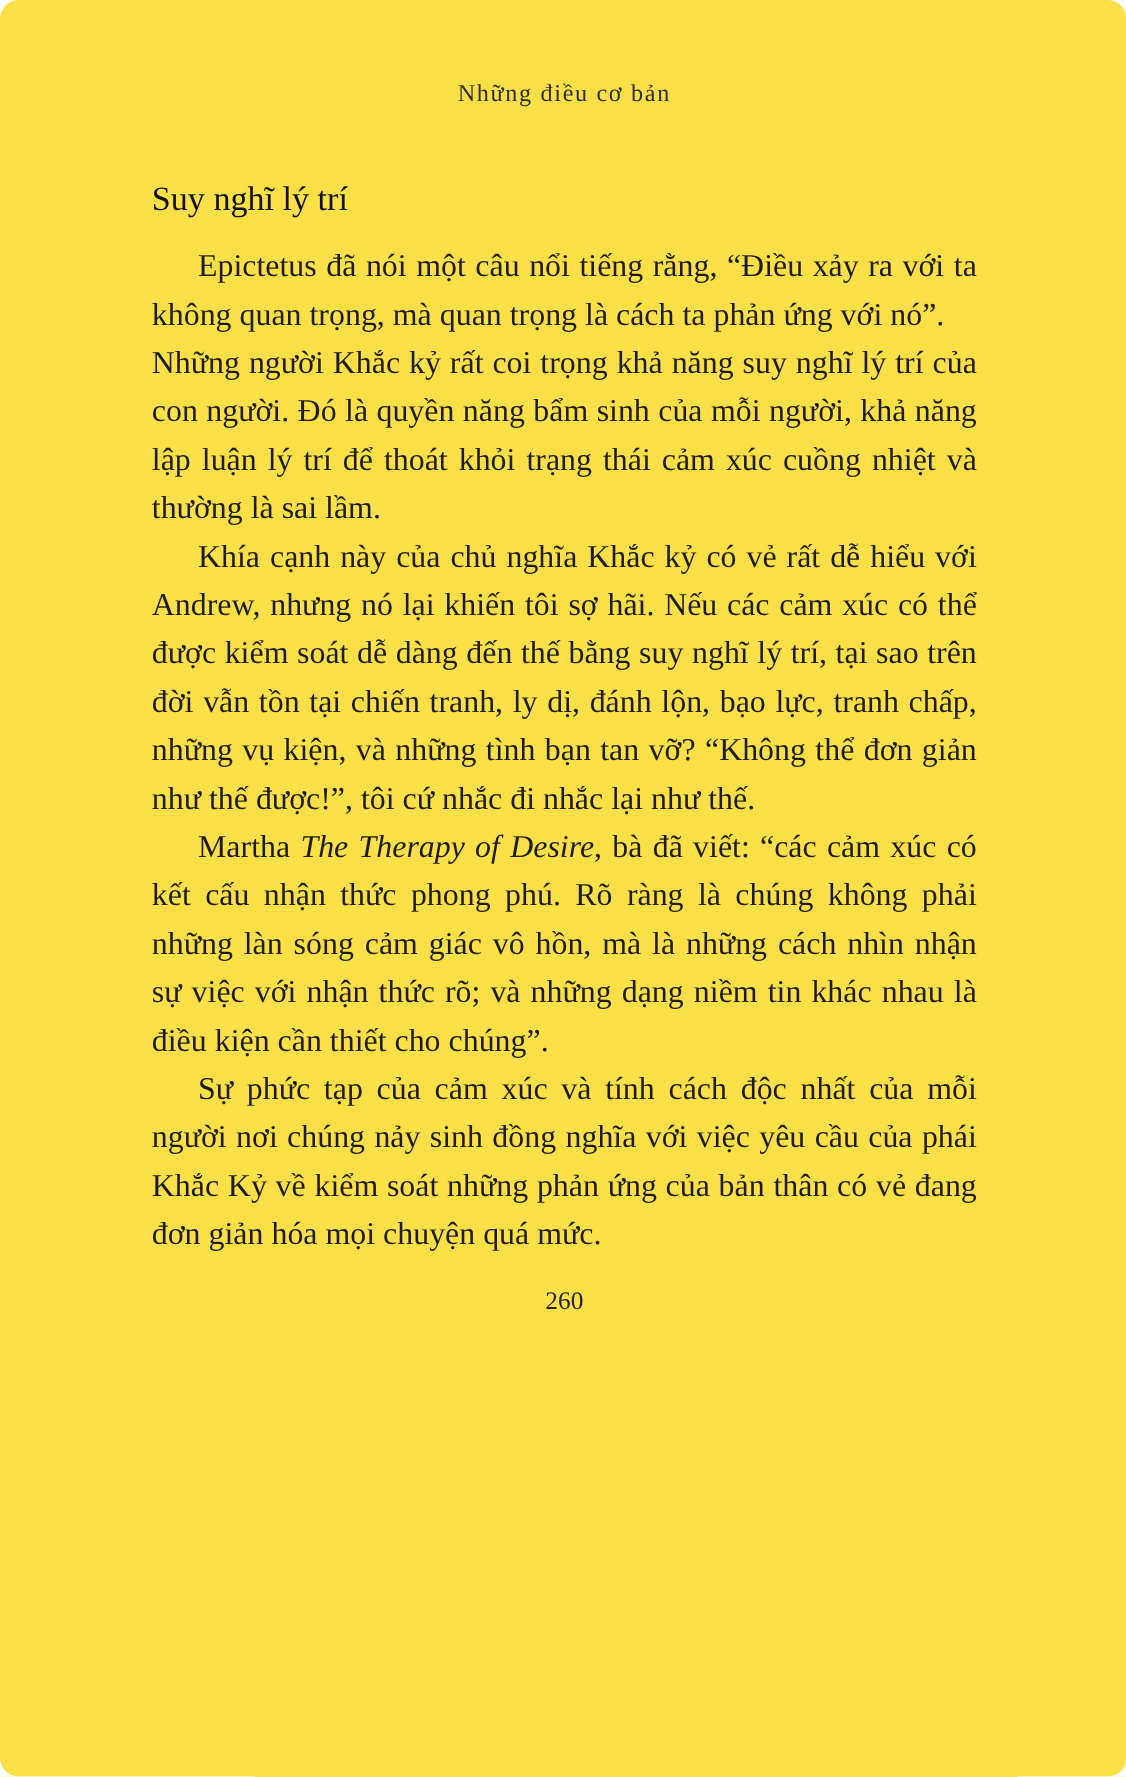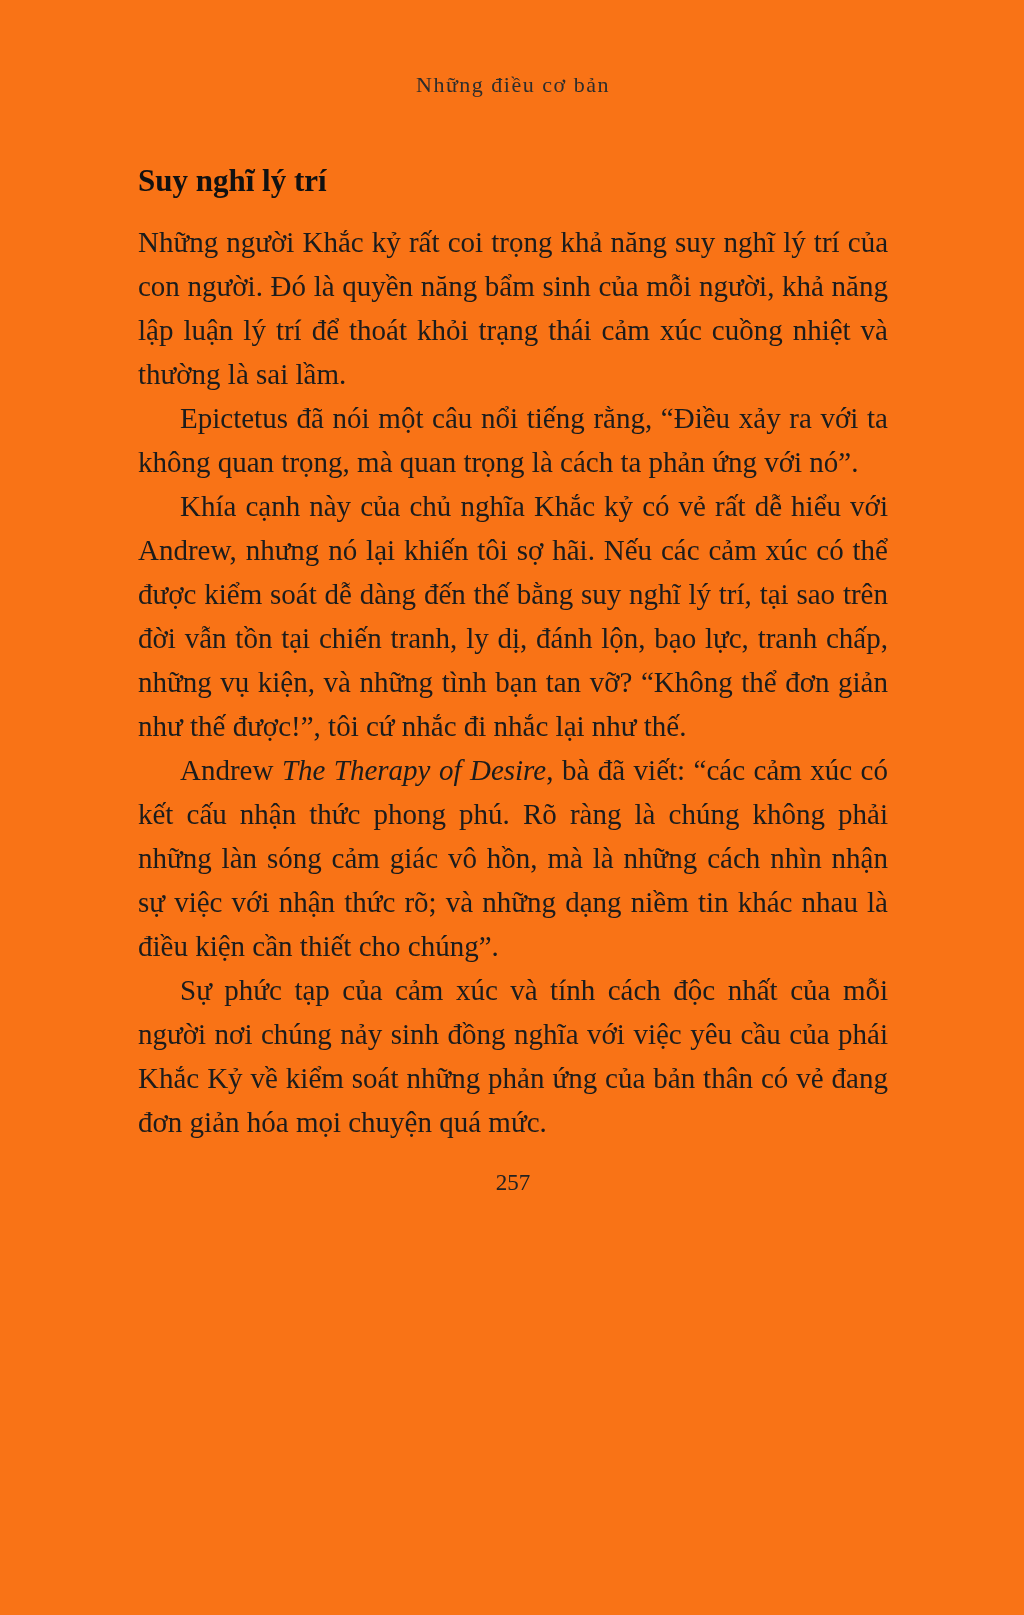--- a/index.html
+++ b/index.html
@@ -5,38 +5,39 @@
   html, body {
     margin: 0;
     padding: 0;
     background: #ffffff;
   }
   .page {
     position: relative;
     width: 1024px;
     height: 1615px;
     box-sizing: border-box;
-    background: #f97316;
+    background: #fde047;
     padding: 72px 136px 0 138px;
     font-family: "Liberation Serif", "DejaVu Serif", serif;
     color: #1c1c1c;
     overflow: hidden;
+    border-radius: 17px;
   }
   .running-header {
     text-align: center;
     font-size: 22px;
     line-height: 26px;
     letter-spacing: 1.5px;
     color: #2d2d2d;
   }
   .section-title {
     margin: 64px 0 0 0;
     font-size: 31px;
     line-height: 38px;
-    font-weight: bold;
+    font-weight: normal;
     color: #111111;
   }
   .body-text {
     margin-top: 20px;
   }
   .para {
     margin: 0;
     font-size: 29px;
     line-height: 44px;
     text-align: justify;
@@ -61,28 +62,28 @@
 <body>
 
 <div class="page">
 
   <div class="running-header">Những điều cơ bản</div>
 
   <h1 class="section-title">Suy nghĩ lý trí</h1>
 
   <div class="body-text">
 
+    <p class="para">Epictetus đã nói một câu nổi tiếng rằng, “Điều xảy ra với ta không quan trọng, mà quan trọng là cách ta phản ứng với nó”.</p>
+
     <p class="para no-indent">Những người Khắc kỷ rất coi trọng khả năng suy nghĩ lý trí của con người. Đó là quyền năng bẩm sinh của mỗi người, khả năng lập luận lý trí để thoát khỏi trạng thái cảm xúc cuồng nhiệt và thường là sai lầm.</p>
-
-    <p class="para">Epictetus đã nói một câu nổi tiếng rằng, “Điều xảy ra với ta không quan trọng, mà quan trọng là cách ta phản ứng với nó”.</p>
 
     <p class="para">Khía cạnh này của chủ nghĩa Khắc kỷ có vẻ rất dễ hiểu với Andrew, nhưng nó lại khiến tôi sợ hãi. Nếu các cảm xúc có thể được kiểm soát dễ dàng đến thế bằng suy nghĩ lý trí, tại sao trên đời vẫn tồn tại chiến tranh, ly dị, đánh lộn, bạo lực, tranh chấp, những vụ kiện, và những tình bạn tan vỡ? “Không thể đơn giản như thế được!”, tôi cứ nhắc đi nhắc lại như thế.</p>
 
 
-    <p class="para"><span>Andrew </span><em class="book-title">The Therapy of Desire</em><span>, bà đã viết: “các cảm xúc có kết cấu nhận thức phong phú. Rõ ràng là chúng không phải những làn sóng cảm giác vô hồn, mà là những cách nhìn nhận sự việc với nhận thức rõ; và những dạng niềm tin khác nhau là điều kiện cần thiết cho chúng”.</span></p>
+    <p class="para"><span>Martha </span><em class="book-title">The Therapy of Desire</em><span>, bà đã viết: “các cảm xúc có kết cấu nhận thức phong phú. Rõ ràng là chúng không phải những làn sóng cảm giác vô hồn, mà là những cách nhìn nhận sự việc với nhận thức rõ; và những dạng niềm tin khác nhau là điều kiện cần thiết cho chúng”.</span></p>
 
     <p class="para">Sự phức tạp của cảm xúc và tính cách độc nhất của mỗi người nơi chúng nảy sinh đồng nghĩa với việc yêu cầu của phái Khắc Kỷ về kiểm soát những phản ứng của bản thân có vẻ đang đơn giản hóa mọi chuyện quá mức.</p>
 
   </div>
 
-  <div class="page-number">257</div>
+  <div class="page-number">260</div>
 
 </div>
 
 </body></html>

